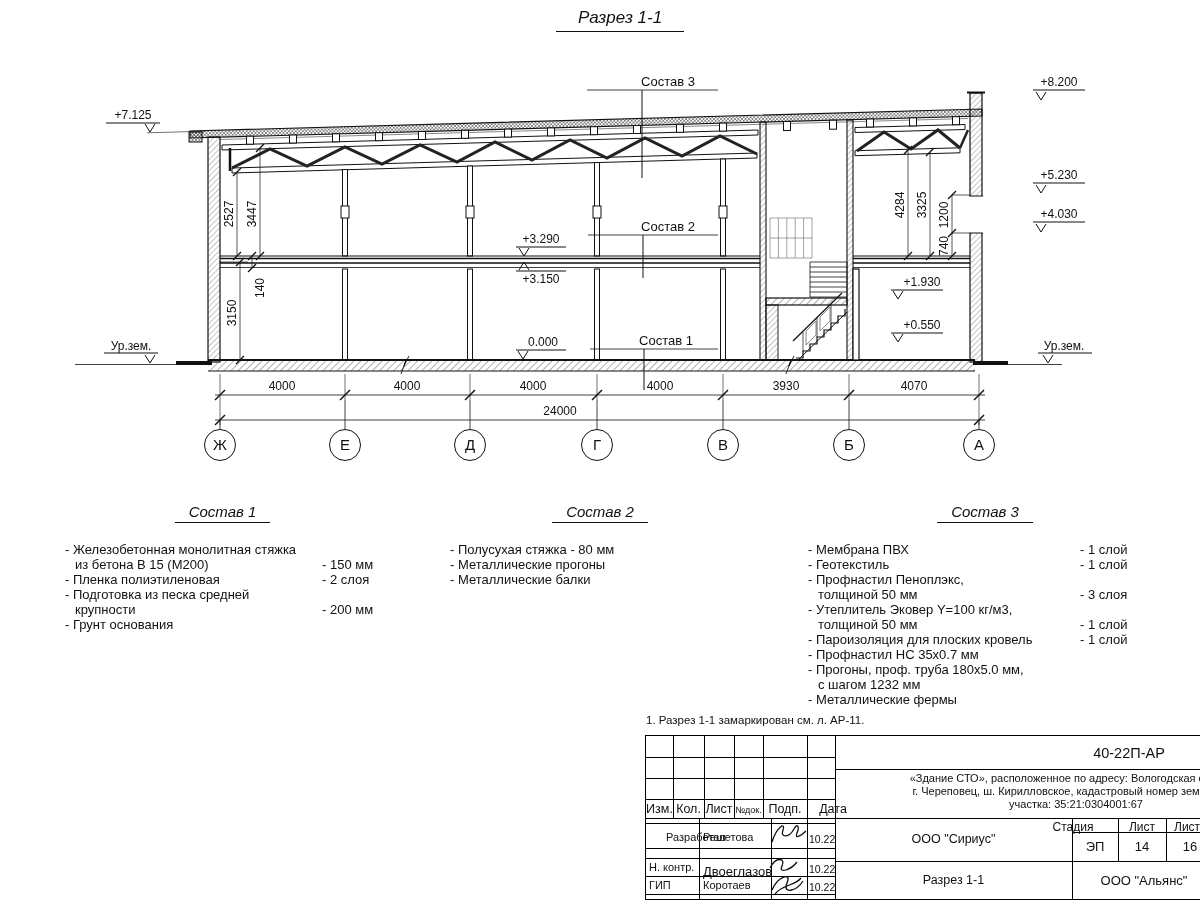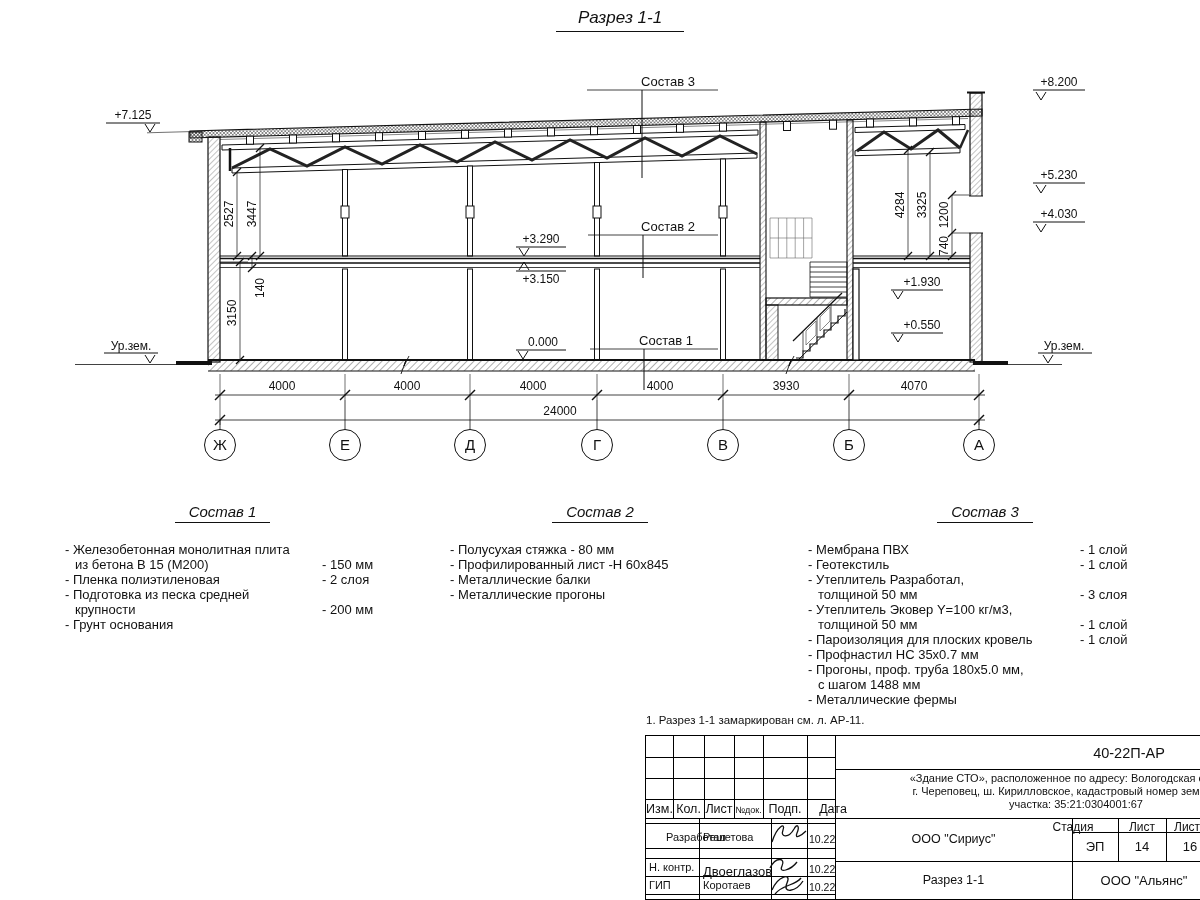--- a/index.html
+++ b/index.html
@@ -347,48 +347,47 @@
         <text x="597" y="450">Г</text>
         <text x="723" y="450">В</text>
         <text x="849" y="450">Б</text>
         <text x="979" y="450">А</text>
       </g>
     </g>
   </svg>
 
   <div class="comp-block" style="left:65px;top:503px;width:315px;">
     <div class="comp-head"><span>Состав 1</span></div>
-    <div class="comp-item"><span>- Железобетонная  монолитная плита</span></div>
+    <div class="comp-item"><span>- Железобетонная  монолитная стяжка</span></div>
     <div class="comp-item ind"><span>из бетона В 15 (М200)</span><span class="val">- 150 мм</span></div>
     <div class="comp-item"><span>- Пленка полиэтиленовая</span><span class="val">- 2 слоя</span></div>
     <div class="comp-item"><span>- Подготовка из песка средней</span></div>
     <div class="comp-item ind"><span>крупности</span><span class="val">- 200 мм</span></div>
     <div class="comp-item"><span>- Грунт основания</span></div>
   </div>
 
   <div class="comp-block" style="left:450px;top:503px;width:300px;">
     <div class="comp-head"><span>Состав 2</span></div>
     <div class="comp-item"><span>- Полусухая стяжка - 80 мм</span></div>
-    <div class="comp-item"><span>- Профилированный лист -Н 60х845</span></div>
+    <div class="comp-item"><span>-  Металлические прогоны</span></div>
     <div class="comp-item"><span>- Металлические балки</span></div>
-    <div class="comp-item"><span>-  Металлические прогоны</span></div>
   </div>
 
   <div class="comp-block comp3" style="left:808px;top:503px;width:354px;">
     <div class="comp-head"><span>Состав 3</span></div>
     <div class="comp-item"><span>- Мембрана ПВХ</span><span class="val">- 1 слой</span></div>
     <div class="comp-item"><span>- Геотекстиль</span><span class="val">- 1 слой</span></div>
-    <div class="comp-item"><span>- Утеплитель Разработал,</span></div>
+    <div class="comp-item"><span>- Профнастил Пеноплэкс,</span></div>
     <div class="comp-item ind"><span>толщиной 50 мм</span><span class="val">- 3 слоя</span></div>
     <div class="comp-item"><span>- Утеплитель Эковер Y=100 кг/м3,</span></div>
     <div class="comp-item ind"><span>толщиной 50 мм</span><span class="val">- 1 слой</span></div>
     <div class="comp-item"><span>- Пароизоляция для плоских кровель</span><span class="val">- 1 слой</span></div>
     <div class="comp-item"><span>- Профнастил НС 35х0.7 мм</span></div>
     <div class="comp-item"><span>- Прогоны, проф. труба 180х5.0 мм,</span></div>
-    <div class="comp-item ind"><span>с шагом 1488 мм</span></div>
+    <div class="comp-item ind"><span>с шагом 1232 мм</span></div>
     <div class="comp-item"><span>- Металлические фермы</span></div>
   </div>
 
   <div class="note">1. Разрез 1-1 замаркирован см. л. АР-11.</div>
 
   <div class="tblock">
 
     <div class="tb-h" style="left:0;top:21px;width:189px;"></div>
     <div class="tb-h" style="left:0;top:42px;width:189px;"></div>
     <div class="tb-h" style="left:0;top:63px;width:189px;"></div>

